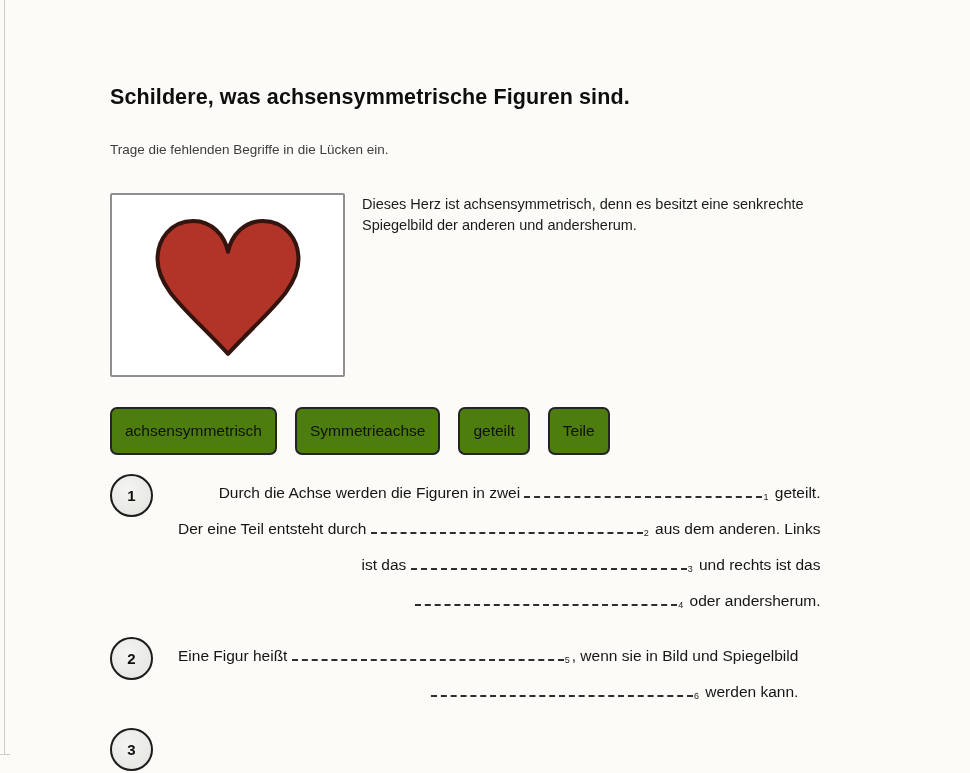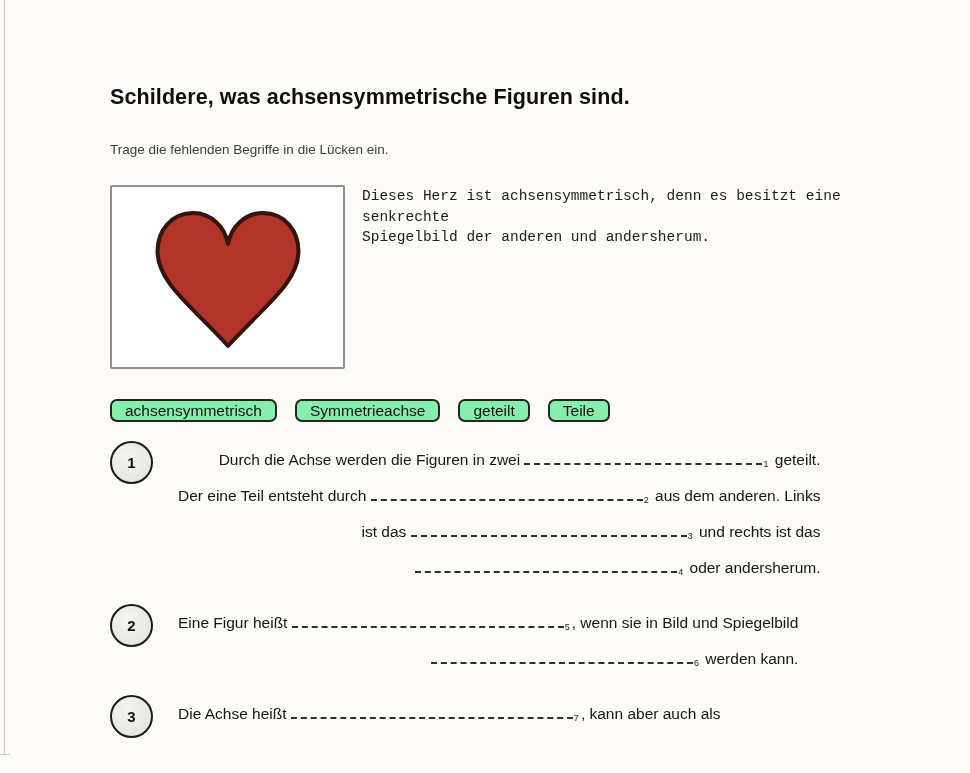--- a/index.html
+++ b/index.html
@@ -11,34 +11,34 @@
     overflow:hidden;
     color:#151515;
   }
   .page { position:absolute; inset:0; background:#fcfbf8; }
   .edge-v { position:absolute; left:4px; top:0; width:1px; height:754px; background:#cfccc3; }
   .edge-h { position:absolute; left:0; top:754px; width:10px; height:1px; background:#cfccc3; }
 
   .content { position:absolute; left:110px; top:85px; width:830px; }
 
   h1.title { font-size:21.5px; font-weight:bold; color:#0e0e0e; margin-bottom:32px; letter-spacing:.1px; }
-  .subtitle { font-size:13.5px; color:#3d3d3d; margin-bottom:28px; }
+  .subtitle { font-size:13.5px; color:#3d3d3d; margin-bottom:36px; }
 
   .example-row { display:flex; margin-bottom:30px; }
   .heart-box {
     width:235px; height:184px; flex:none;
     background:#ffffff; border:2px solid #8f8f8f; border-radius:2px;
     display:flex; align-items:center; justify-content:center;
   }
-  .example-text { margin-left:17px; font-size:14.5px; line-height:20.5px; color:#1b1b1b; max-width:562px; padding-top:1px;font-family:Liberation Mono, monospace; }
+  .example-text { margin-left:17px; font-size:14.5px; line-height:20.5px; color:#1b1b1b; max-width:562px; padding-top:1px; }
 
   .word-row { display:flex; gap:18px; margin-bottom:13px; }
   .chip {
-    border:2px solid #242424; border-radius:7px; background:#86efac;
-    padding:4px 13px; height:23px; display:flex; align-items:center;
+    border:2px solid #242424; border-radius:7px; background:#4d7c0f;
+    padding:4px 13px; height:48px; display:flex; align-items:center;
     font-size:15.5px; color:#101010; cursor:pointer; white-space:nowrap;
   }
   .word-bank { margin-bottom:22px; }
 
   .exercise { display:flex; margin-bottom:19px; }
   .badge {
     width:43px; height:43px; flex:none; margin-right:25px; margin-top:-3px;
     border:2.5px solid #1c1c1c; border-radius:50%;
     background:radial-gradient(circle at 40% 35%, #f4f4f2, #e2e2de);
     display:flex; align-items:center; justify-content:center;
@@ -101,21 +101,17 @@
         </div>
         <div class="exercise">
           <div class="badge">2</div>
           <div class="ex-lines">
             <div class="ex-line"><span>Eine Figur heißt </span><span class="blankfield"><span class="dash" style="width: 272px;"></span><sub class="bnum">5</sub></span><span>, wenn sie in Bild und Spiegelbild</span></div>
             <div class="ex-line"><span class="blankfield"><span class="dash" style="width: 262px;"></span><sub class="bnum">6</sub></span><span> werden kann.</span></div>
           </div>
         </div>
         <div class="exercise">
           <div class="badge">3</div>
-          <div class="ex-lines">
-            <div class="ex-line"><span>Die Achse heißt </span><span class="blankfield"><span class="dash" style="width: 282px;"></span><sub class="bnum">7</sub></span><span>, kann aber auch als</span></div>
-            <div class="ex-line"></div>
-          </div>
         </div>
       </div>
 
   </div>
 </div>
 
 </body></html>

